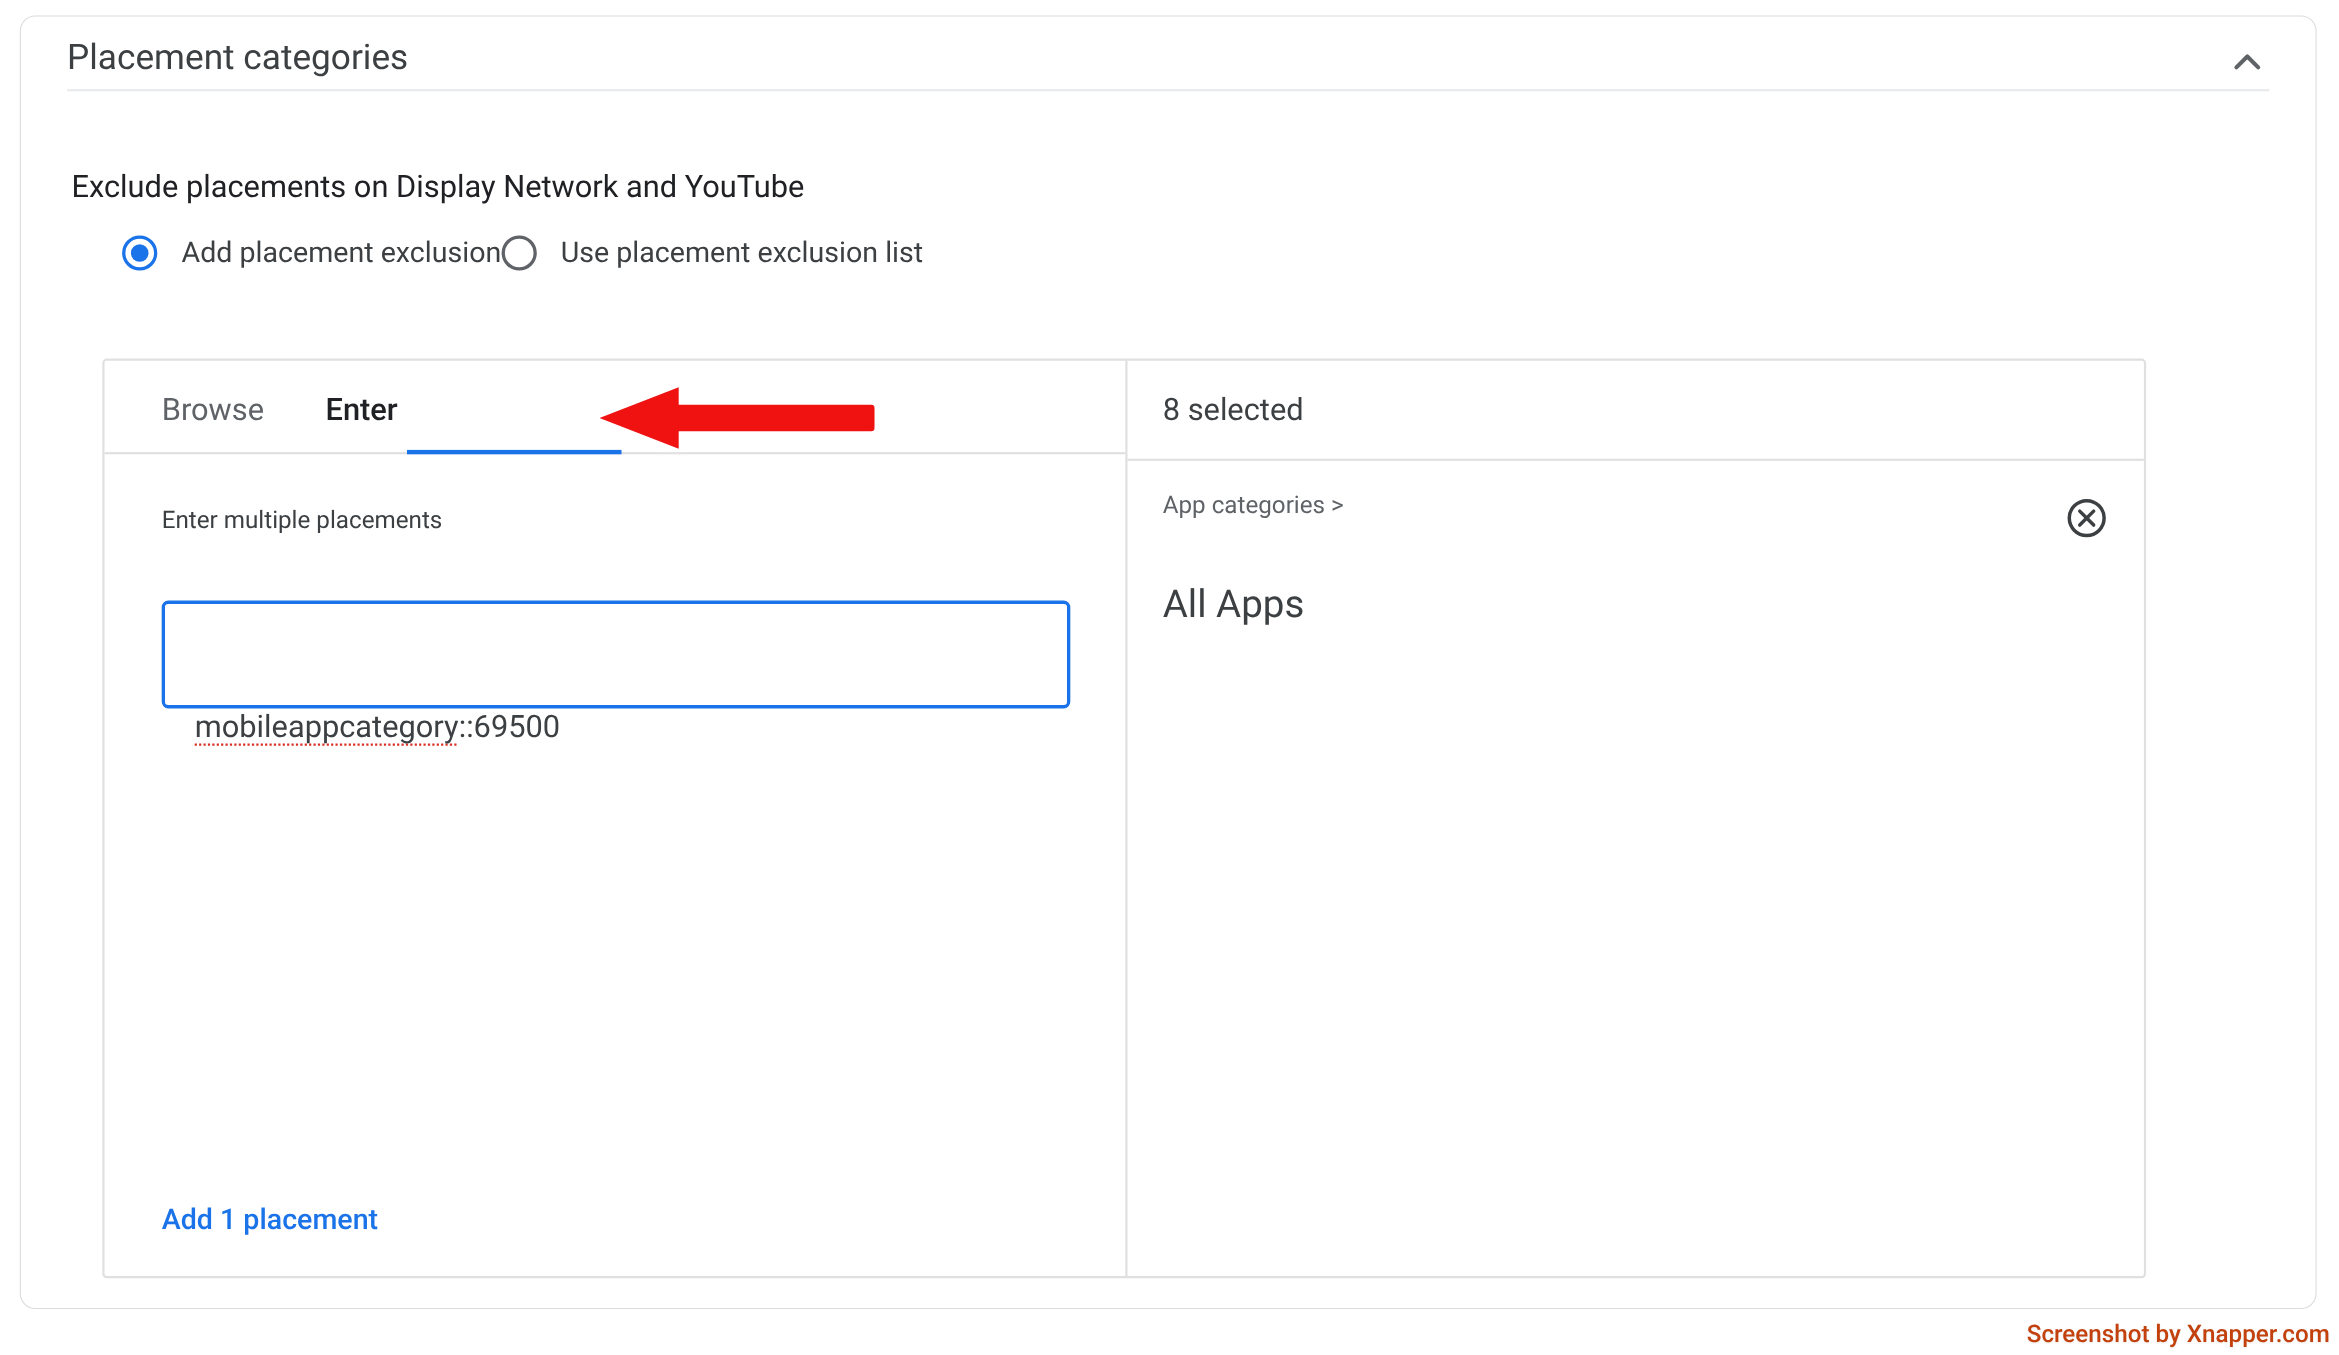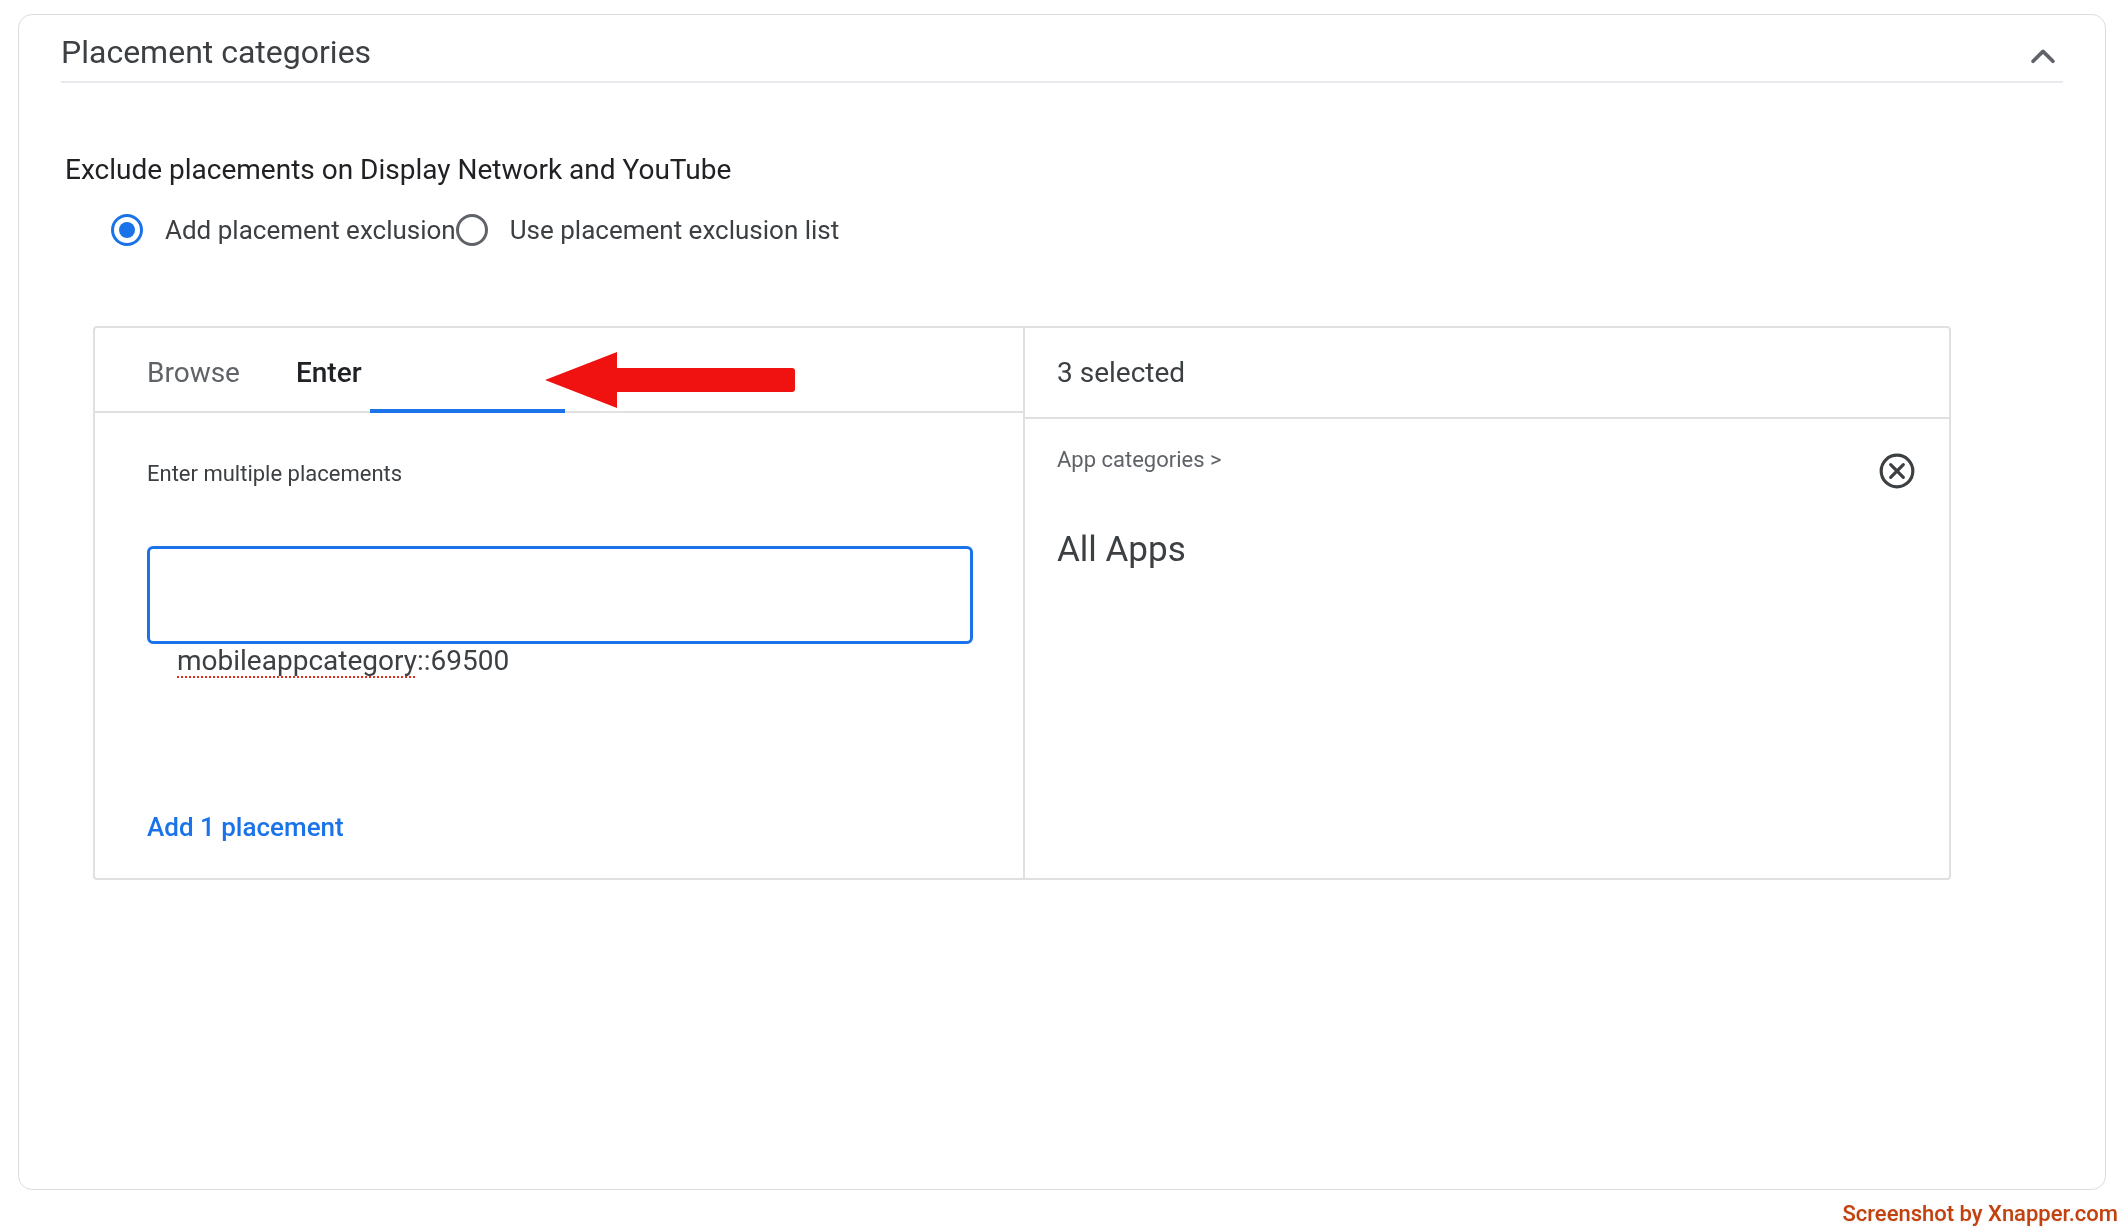--- a/index.html
+++ b/index.html
@@ -69,21 +69,21 @@
   }
   .radio-circle.selected { border-color: #1a73e8; }
   .radio-dot {
     width: 16px; height: 16px; border-radius: 50%; background: #1a73e8;
   }
 
   .panel-wrap {
     display: flex;
     margin: 80px 0 0 74px;
     width: 1858px;
-    height: 554px;
+    height: 836px;
     border: 2px solid #e0e0e0;
     border-radius: 4px;
     background: #fff;
   }
   .panel-left {
     width: 930px;
     border-right: 2px solid #e0e0e0;
     display: flex; flex-direction: column;
     position: relative;
   }
@@ -249,21 +249,21 @@
 
         <div class="input-overlay" style="top:316px;">
           <span class="spellcheck-underline">mobileappcategory</span><span>::69500</span>
         </div>
       </div>
 
       <div class="add-link">Add 1 placement</div>
     </div>
 
     <div class="panel-right">
-      <div class="right-header">3 selected</div>
+      <div class="right-header">8 selected</div>
       <div class="right-list">
         <div class="selected-item">
           <div class="item-text">
             <span class="item-breadcrumb">App categories &gt;</span>
             <span class="item-name">All Apps</span>
           </div>
           <div class="remove-btn">
             <svg width="38" height="38" viewBox="0 0 24 24" fill="none" stroke="#3c4043" stroke-width="2" stroke-linecap="round" stroke-linejoin="round">
               <circle cx="12" cy="12" r="10"></circle>
               <line x1="8" y1="8" x2="16" y2="16"></line>

